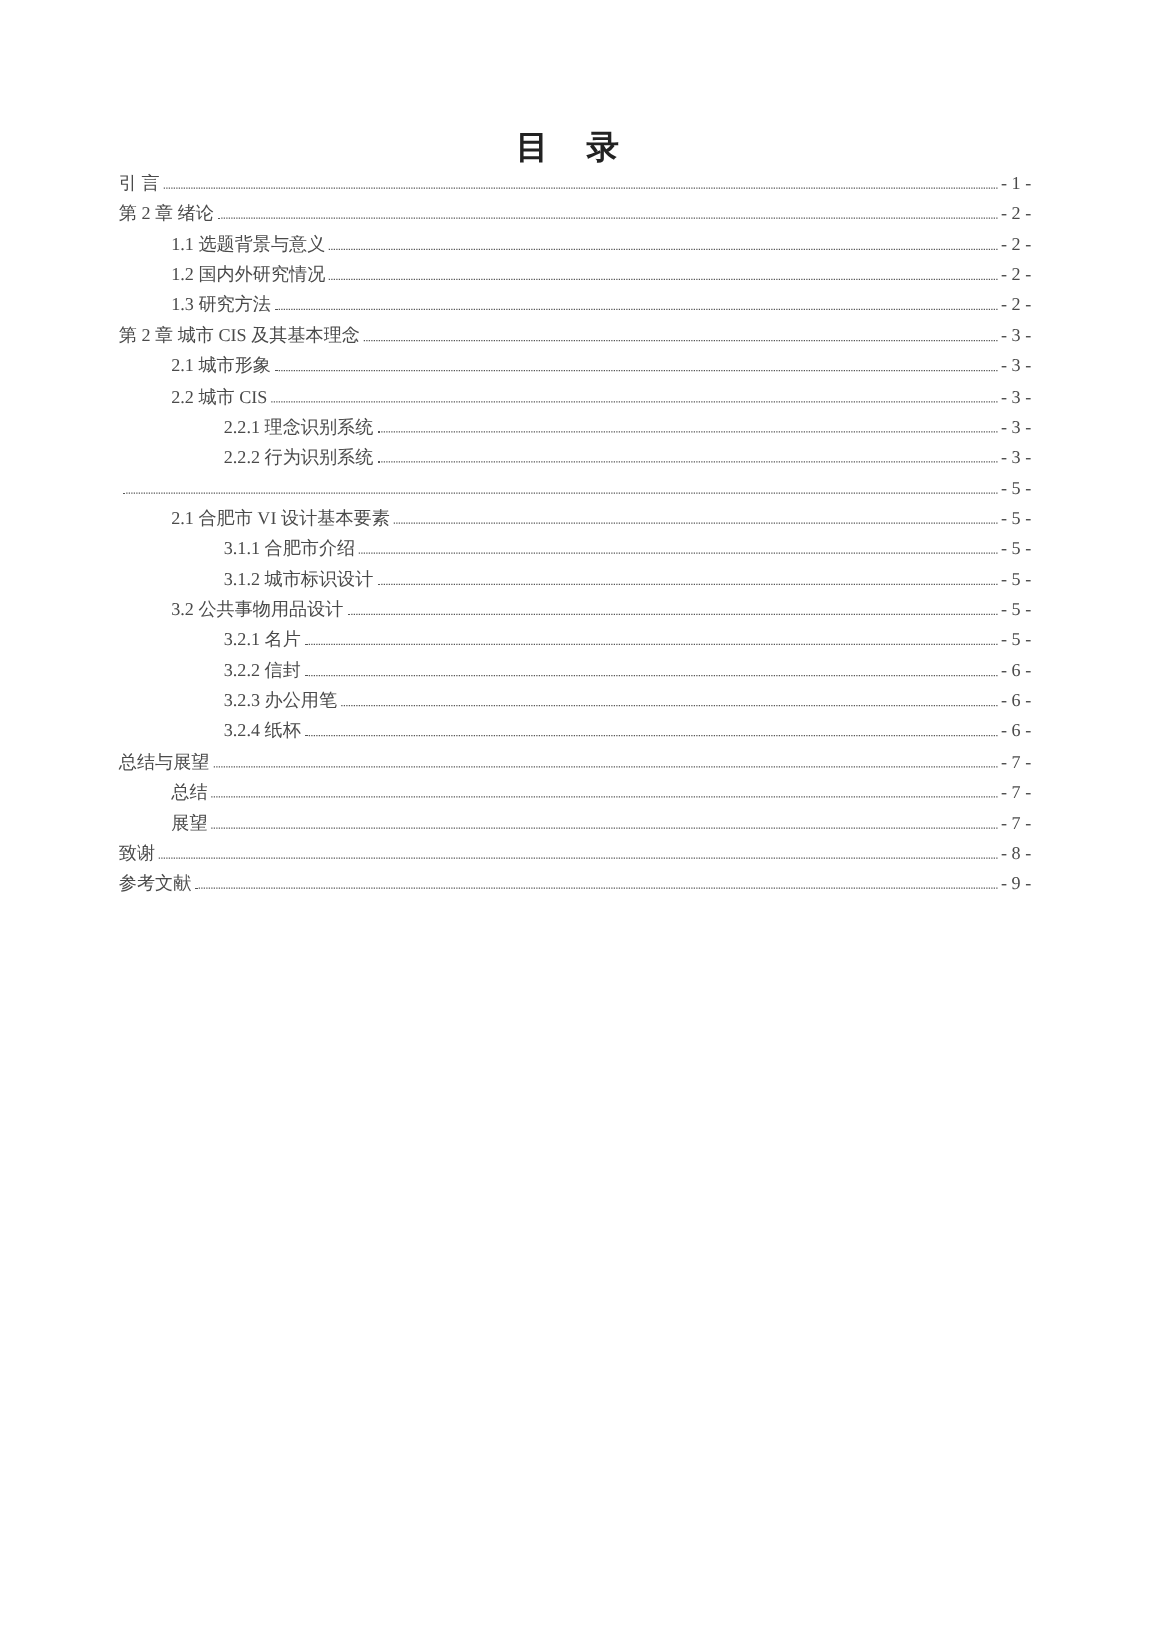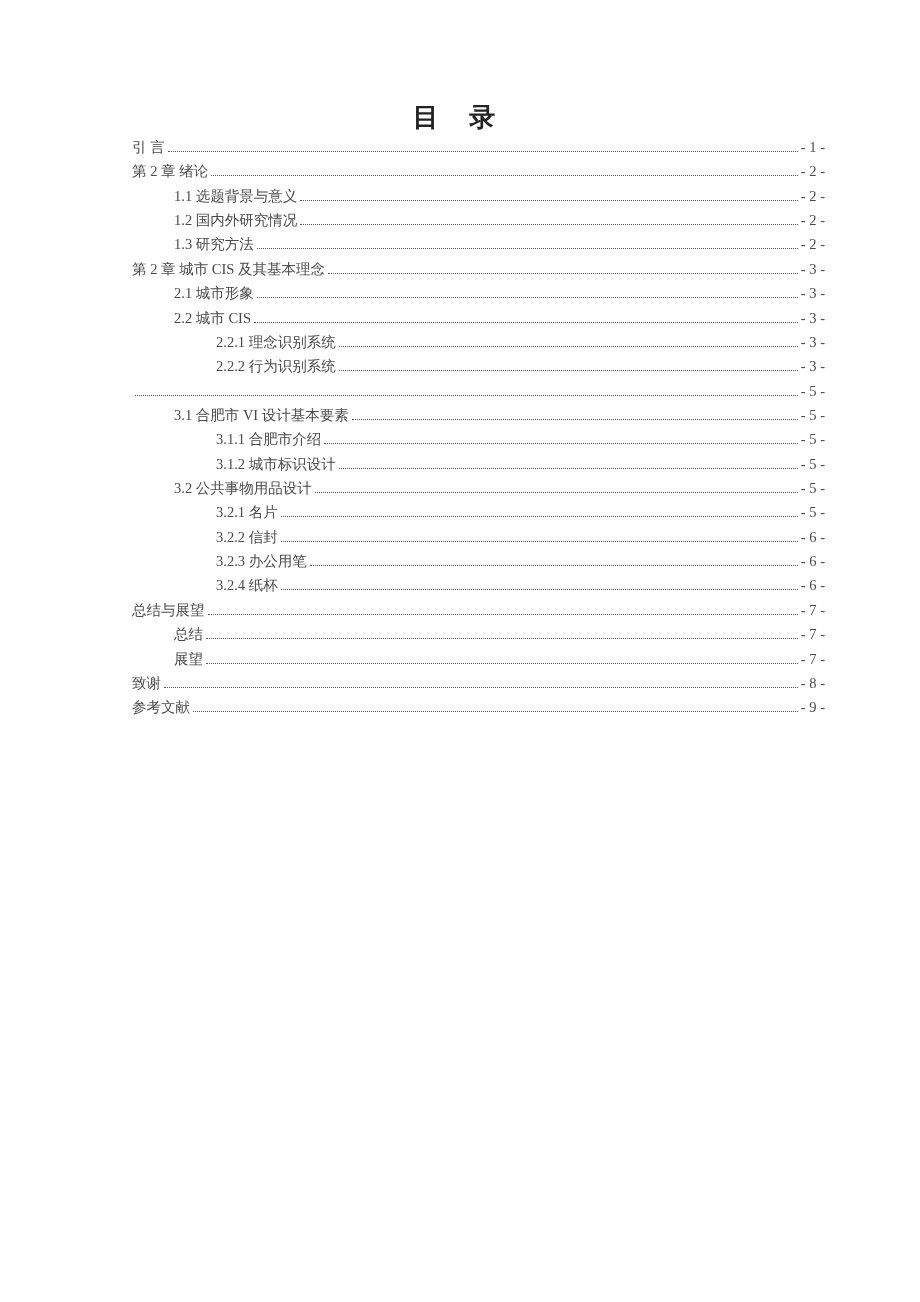--- a/index.html
+++ b/index.html
@@ -26,21 +26,20 @@
     .toc {
       width: 100%;
     }
     .toc-entry {
       display: flex;
       align-items: baseline;
       font-size: 14.5px;
       line-height: 1.68;
       color: #4a4a4a;
       white-space: nowrap;
-      margin-left: 37px;
     }
     .toc-label {
       flex-shrink: 0;
     }
     .toc-leader {
       flex: 1;
       border-bottom: 1.5px dotted #555555;
       margin: 0 3px 3px 3px;
       min-width: 10px;
     }
@@ -105,21 +104,21 @@
     <div class="toc-entry level-2">
       <span class="toc-label">2.2.2 行为识别系统</span>
       <span class="toc-leader"></span>
       <span class="toc-page">- 3 -</span>
     </div>
     <div class="toc-entry level-0">
       <span class="toc-leader"></span>
       <span class="toc-page">- 5 -</span>
     </div>
     <div class="toc-entry level-1">
-      <span class="toc-label">3.1 合肥市 VI 设计基本要素</span>
+      <span class="toc-label">2.1 合肥市 VI 设计基本要素</span>
       <span class="toc-leader"></span>
       <span class="toc-page">- 5 -</span>
     </div>
     <div class="toc-entry level-2">
       <span class="toc-label">3.1.1 合肥市介绍</span>
       <span class="toc-leader"></span>
       <span class="toc-page">- 5 -</span>
     </div>
     <div class="toc-entry level-2">
       <span class="toc-label">3.1.2 城市标识设计</span>

